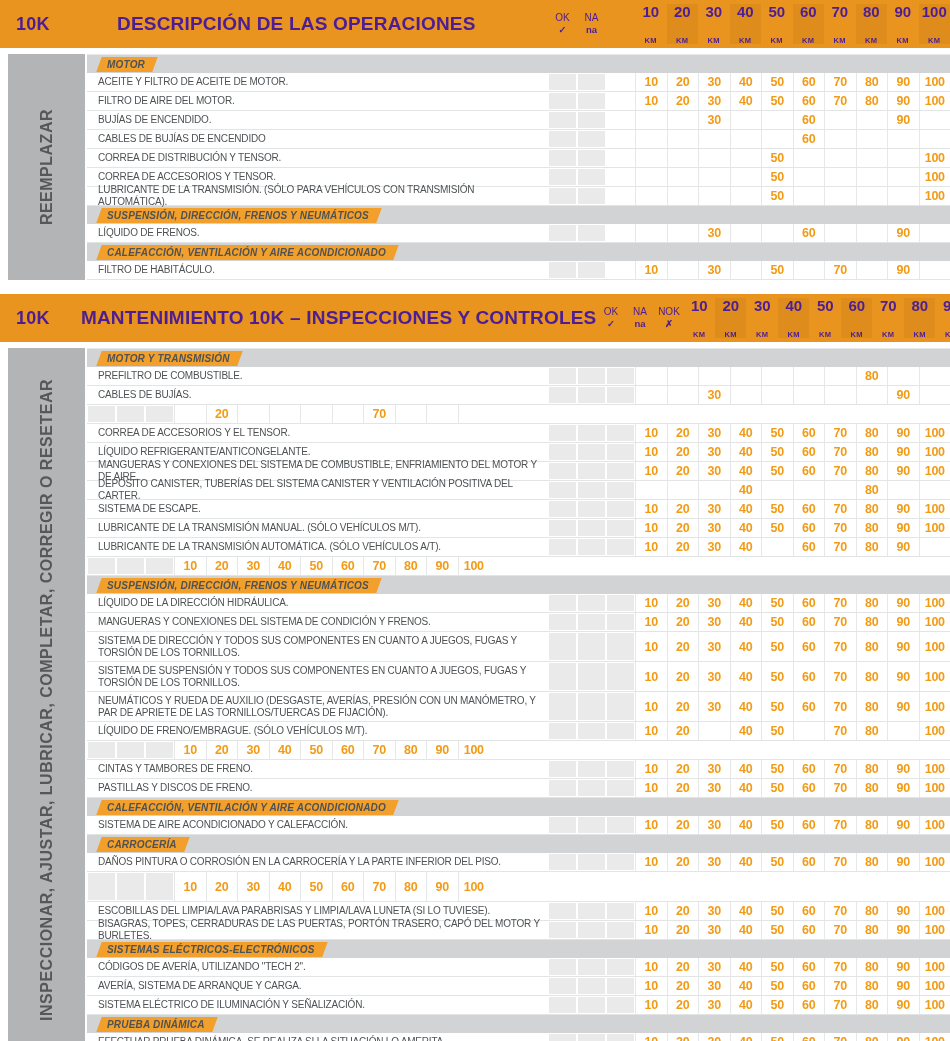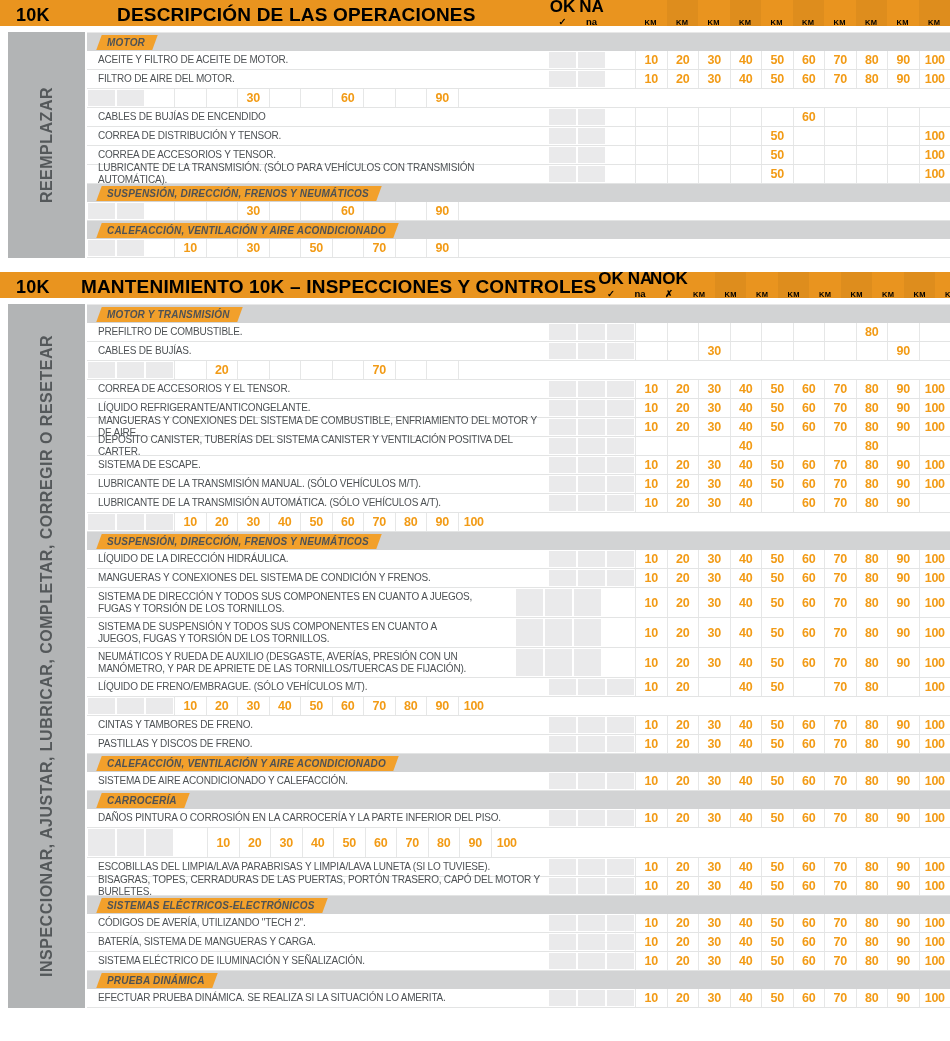--- a/index.html
+++ b/index.html
@@ -5,43 +5,43 @@
   * { box-sizing: border-box; margin: 0; padding: 0; }
   html,body { background:#fff; }
   body {
     width: 950px; height: 1041px; overflow: hidden;
     font-family: "Liberation Sans", sans-serif;
     -webkit-font-smoothing: antialiased;
   }
   .section { margin-bottom: 14px; }
   
   .hdr {
-    display: flex; height: 26px; background: #E9941F; color: #000000;
-    position: relative; overflow: hidden; align-items: flex-end;
+    display: flex; height: 48px; background: #E9941F; color: #4c1d95;
+    position: relative; overflow: hidden; align-items: center;
   }
   .hdr-badge {
     display: flex; align-items: center; padding-left: 16px;
     font-size: 18px; font-weight: bold; letter-spacing: .3px;
   }
   .s1 .hdr-badge { width: 86px; }
   .s2 .hdr-badge { width: 160px; }
   .hdr-slash {
     width: 17px; background: #fff; transform: skewX(-18deg);
     margin: -4px 0; flex: 0 0 auto;
   }
   .hdr-title {
     flex: 1; display: flex; align-items: center; padding-left: 14px;
     font-size: 19px; font-weight: bold; letter-spacing: .2px; white-space: nowrap;
   }
   .hdr-status { display: flex; width: 87px; flex: 0 0 auto; }
   .hdr-status-col {
     width: 29px; display: flex; flex-direction: column;
     align-items: center; justify-content: center; line-height: 1;
   }
-  .hdr-status-col .lab { font-size: 17px; font-weight: bold; }
+  .hdr-status-col .lab { font-size: 10px; font-weight: normal; }
   .hdr-status-col .sub { font-size: 9.5px; font-weight: bold; margin-top: 2px; }
   .hdr-km { display: flex; width: 315px; flex: 0 0 auto; }
   .hdr-km-col {
     width: 31.5px; display: flex; flex-direction: column;
     align-items: center; justify-content: center; line-height: 1;
   }
   .hdr-km-col:nth-child(even) { background: rgba(0,0,0,.045); }
   .hdr-km-col .num { font-size: 15px; font-weight: bold; }
   .hdr-km-col .unit { font-size: 7.5px; font-weight: bold; margin-top: 18px; letter-spacing: .3px; }
   
@@ -62,21 +62,21 @@
   .cat-chip {
     margin-left: 12px; background: #F2A02B; transform: skewX(-20deg);
     padding: 2px 10px 2px 8px;
   }
   .cat-chip span {
     display: block; transform: skewX(20deg);
     font-style: italic; font-weight: bold; font-size: 10px;
     color: #4E5255; letter-spacing: .2px; white-space: nowrap;
   }
   .row { display: flex; border-bottom: 1px solid #E3E4E4; background: #fff; height: 19px; }
-  .row.tall { height: 30px; gap: 33px; }
+  .row.tall { height: 30px; }
   .row-label {
     flex: 1; display: flex; align-items: center; padding: 1px 8px 1px 11px;
     font-size: 10px; color: #4E5255; letter-spacing: -0.2px; line-height: 1.2;
   }
   .status-region { display: flex; width: 87px; flex: 0 0 auto; }
   .status-slot { width: 29px; padding: 1px; }
   .status-cell { width: 100%; height: 100%; background: #EAEAEB; }
   .km-region { display: flex; width: 315px; flex: 0 0 auto; }
   .km-cell {
     width: 31.5px; border-left: 1px solid #E6E7E7;
@@ -198,20 +198,21 @@
               <div class="km-cell">40</div>
               <div class="km-cell">50</div>
               <div class="km-cell">60</div>
               <div class="km-cell">70</div>
               <div class="km-cell">80</div>
               <div class="km-cell">90</div>
               <div class="km-cell">100</div>
             </div>
           </div>
           <div class="row">
+            <div class="row-label">BUJÍAS DE ENCENDIDO.</div>
             <div class="status-region">
               <div class="status-slot">
                 <div class="status-cell"></div>
               </div>
               <div class="status-slot">
                 <div class="status-cell"></div>
               </div>
               <div class="status-slot"></div>
             </div>
             <div class="km-region">
@@ -322,20 +323,21 @@
               <div class="km-cell"></div>
               <div class="km-cell">100</div>
             </div>
           </div>
           <div class="cat-row">
             <div class="cat-chip">
               <span>SUSPENSIÓN, DIRECCIÓN, FRENOS Y NEUMÁTICOS</span>
             </div>
           </div>
           <div class="row">
+            <div class="row-label">LÍQUIDO DE FRENOS.</div>
             <div class="status-region">
               <div class="status-slot">
                 <div class="status-cell"></div>
               </div>
               <div class="status-slot">
                 <div class="status-cell"></div>
               </div>
               <div class="status-slot"></div>
             </div>
             <div class="km-region">
@@ -350,20 +352,21 @@
               <div class="km-cell">90</div>
               <div class="km-cell"></div>
             </div>
           </div>
           <div class="cat-row">
             <div class="cat-chip">
               <span>CALEFACCIÓN, VENTILACIÓN Y AIRE ACONDICIONADO</span>
             </div>
           </div>
           <div class="row">
+            <div class="row-label">FILTRO DE HABITÁCULO.</div>
             <div class="status-region">
               <div class="status-slot">
                 <div class="status-cell"></div>
               </div>
               <div class="status-slot">
                 <div class="status-cell"></div>
               </div>
               <div class="status-slot"></div>
             </div>
             <div class="km-region">
@@ -1140,21 +1143,21 @@
               <div class="km-cell">40</div>
               <div class="km-cell">50</div>
               <div class="km-cell">60</div>
               <div class="km-cell">70</div>
               <div class="km-cell">80</div>
               <div class="km-cell">90</div>
               <div class="km-cell">100</div>
             </div>
           </div>
           <div class="row">
-            <div class="row-label">BATERÍA, SISTEMA DE MANGUERAS Y CARGA.</div>
+            <div class="row-label">AVERÍA, SISTEMA DE ARRANQUE Y CARGA.</div>
             <div class="status-region">
               <div class="status-slot">
                 <div class="status-cell"></div>
               </div>
               <div class="status-slot">
                 <div class="status-cell"></div>
               </div>
               <div class="status-slot">
                 <div class="status-cell"></div>
               </div>

